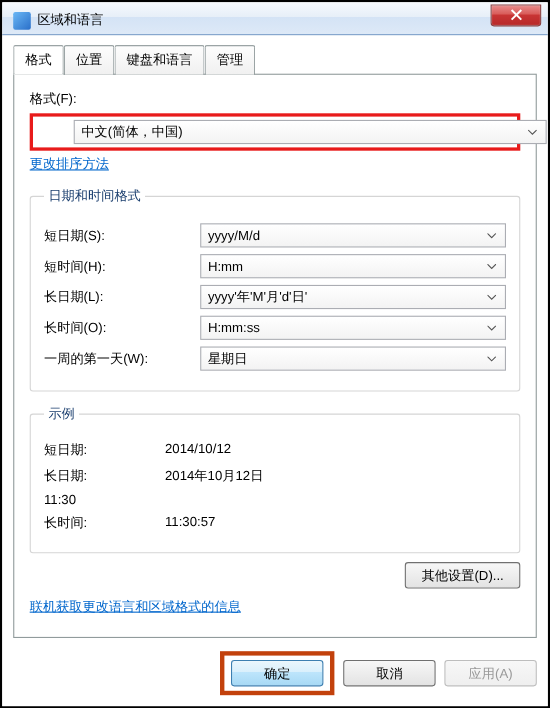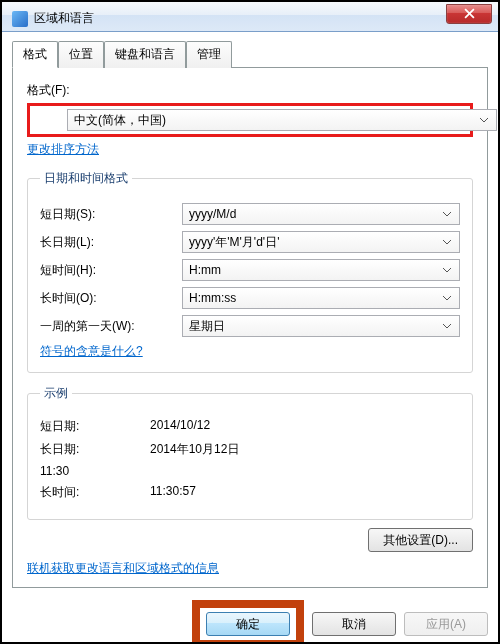--- a/index.html
+++ b/index.html
@@ -158,21 +158,21 @@
 }
 .bottom-link { margin-top: 8px; }
 .dialog-buttons {
   display: flex;
   justify-content: flex-end;
   gap: 8px;
   margin-top: 12px;
   align-items: center;
 }
 .ok-highlight {
-  border: 8px solid #c2410c;
+  border: 4px solid #c2410c;
   padding: 4px 6px;
   display: inline-flex;
 }
 </style>
 </head>
 <body>
 
 <div class="titlebar">
   <span style="width:16px;height:16px;background:linear-gradient(135deg,#6ab7f5,#2a6fc9);border-radius:2px;margin-right:6px;"></span>
   <span>区域和语言</span>
@@ -215,44 +215,44 @@
           <span>yyyy/M/d</span>
           <span class="arrow">
               <svg viewBox="0 0 8 5">
                 <path d="M0 0 L4 4 L8 0" fill="none" stroke="#555" stroke-width="1"></path>
               </svg>
             </span>
         </div>
       </div>
 
       <div class="form-row">
+        <span class="lbl">短时间(H):</span>
+        <div class="dropdown small">
+          <span>H:mm</span>
+          <span class="arrow">
+              <svg viewBox="0 0 8 5">
+                <path d="M0 0 L4 4 L8 0" fill="none" stroke="#555" stroke-width="1"></path>
+              </svg>
+            </span>
+        </div>
+      </div>
+
+      <div class="form-row">
         <span class="lbl">长日期(L):</span>
         <div class="dropdown small">
           <span>yyyy'年'M'月'd'日'</span>
           <span class="arrow">
               <svg viewBox="0 0 8 5">
                 <path d="M0 0 L4 4 L8 0" fill="none" stroke="#555" stroke-width="1"></path>
               </svg>
             </span>
         </div>
       </div>
 
       <div class="form-row">
-        <span class="lbl">短时间(H):</span>
-        <div class="dropdown small">
-          <span>H:mm</span>
-          <span class="arrow">
-              <svg viewBox="0 0 8 5">
-                <path d="M0 0 L4 4 L8 0" fill="none" stroke="#555" stroke-width="1"></path>
-              </svg>
-            </span>
-        </div>
-      </div>
-
-      <div class="form-row">
         <span class="lbl">长时间(O):</span>
         <div class="dropdown small">
           <span>H:mm:ss</span>
           <span class="arrow">
               <svg viewBox="0 0 8 5">
                 <path d="M0 0 L4 4 L8 0" fill="none" stroke="#555" stroke-width="1"></path>
               </svg>
             </span>
         </div>
       </div>
@@ -262,21 +262,20 @@
         <div class="dropdown small">
           <span>星期日</span>
           <span class="arrow">
               <svg viewBox="0 0 8 5">
                 <path d="M0 0 L4 4 L8 0" fill="none" stroke="#555" stroke-width="1"></path>
               </svg>
             </span>
         </div>
       </div>
 
-      <span class="link">符号的含意是什么?</span>
     </fieldset>
 
     <fieldset>
       <legend>示例</legend>
       <div class="example-row">
         <span class="lbl">短日期:</span>
         <span class="val">2014/10/12</span>
       </div>
       <div class="example-row">
         <span class="lbl">长日期:</span>

